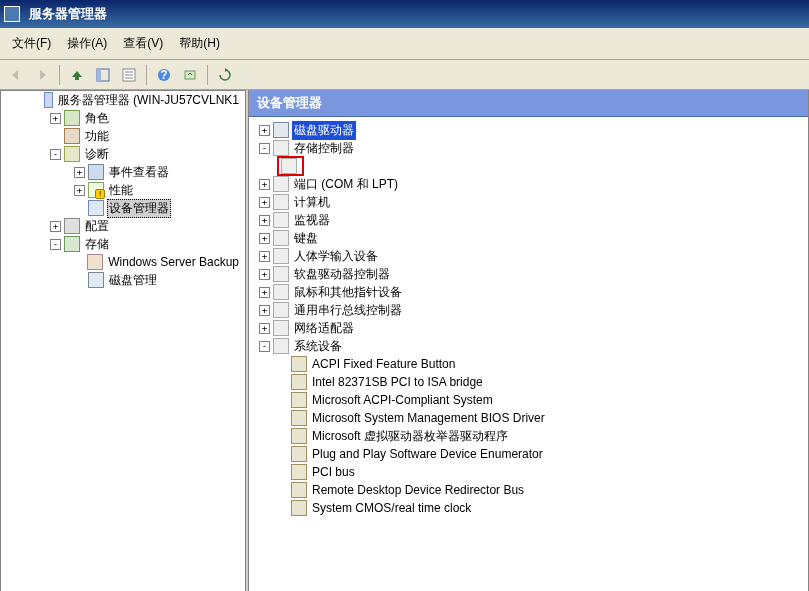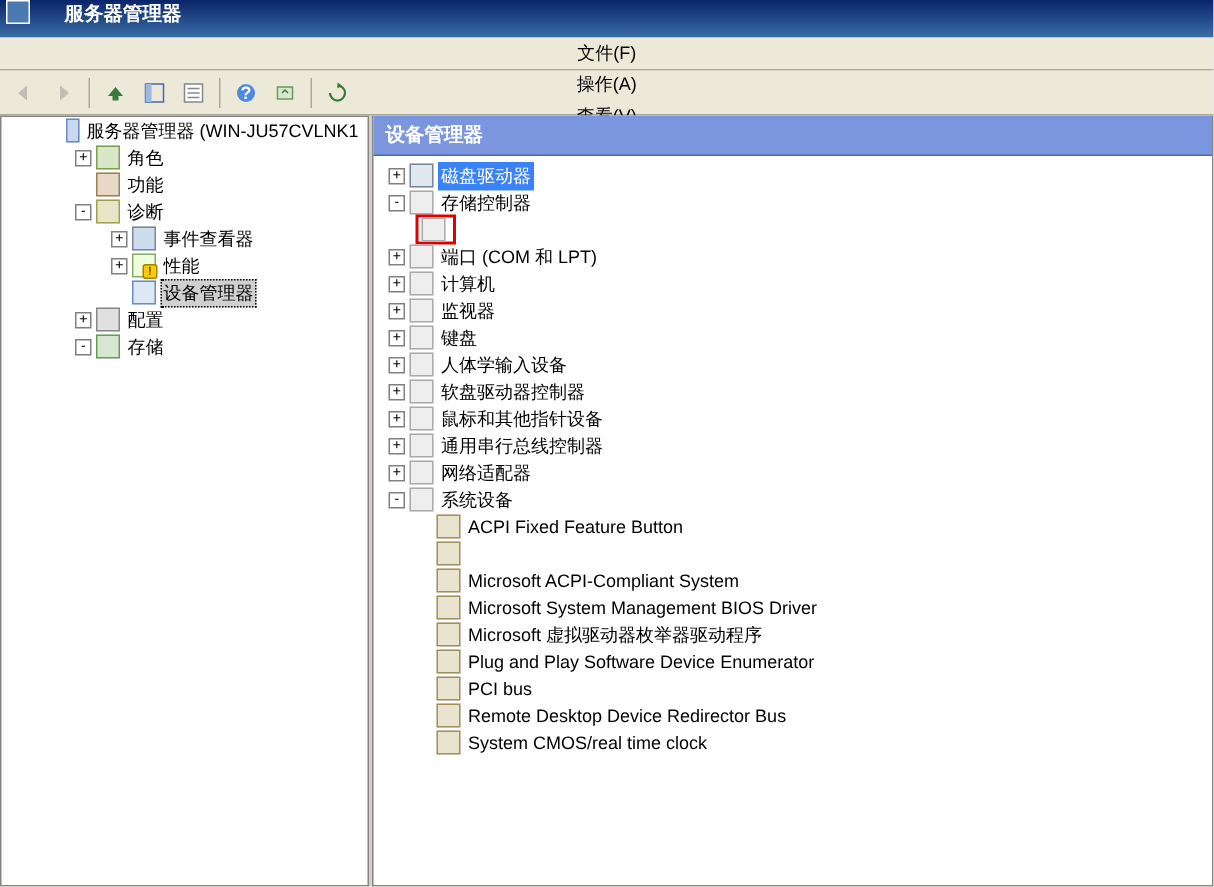--- a/index.html
+++ b/index.html
@@ -1,22 +1,22 @@
 <!DOCTYPE html>
 <html><head>
 <meta charset="utf-8">
 <style>
 * { margin: 0; padding: 0; box-sizing: border-box; font-family: "SimSun", "宋体", sans-serif; font-size: 12px; }
 body { background: #d4d0c8; width: 809px; height: 591px; overflow: hidden; }
 
-.titlebar { background: linear-gradient(to bottom, #0a246a, #3a6ea5); color: white; height: 25px; display: flex; padding: 0 4px; gap: 23px; }
+.titlebar { background: linear-gradient(to bottom, #0a246a, #3a6ea5); color: white; height: 25px; display: flex; align-items: center; padding: 14px 4px; gap: 9px; }
 .titlebar .app-icon { width: 16px; height: 16px; background: #4a7ab0; border: 1px solid #fff; display: inline-block; }
 .titlebar .title-text { font-weight: bold; font-size: 13px; }
 
-.menubar { background: #ece9d8; height: 22px; display: flex; align-items: center; padding: 0 4px; border-bottom: 1px solid #aca899; flex-direction: column; }
+.menubar { background: #ece9d8; height: 32px; display: flex; align-items: center; padding: 0 4px; border-bottom: 1px solid #aca899; }
 .menubar .menu-item { padding: 2px 8px; cursor: default; }
 
 .toolbar { background: #ece9d8; height: 30px; display: flex; align-items: center; padding: 0 4px; border-bottom: 1px solid #aca899; gap: 2px; }
 .toolbar .tb-btn { width: 24px; height: 24px; display: flex; align-items: center; justify-content: center; border: 1px solid transparent; }
 .toolbar .tb-btn.disabled { opacity: 0.4; }
 .toolbar .sep { width: 1px; height: 20px; background: #aca899; margin: 0 3px; }
 
 .content { display: flex; height: calc(100% - 77px); }
 
 .left-panel { width: 246px; background: white; border: 1px solid #848284; overflow: auto; padding-left: 39px; }
@@ -29,21 +29,21 @@
 .tree ul { list-style: none; padding-left: 0; }
 .tree-node { white-space: nowrap; }
 .tree-row { display: flex; align-items: center; height: 18px; padding-right: 4px; }
 .expander { width: 11px; height: 11px; border: 1px solid #808080; background: white; color: black; font-size: 9px; line-height: 9px; text-align: center; margin-right: 3px; cursor: pointer; font-family: monospace; }
 .expander.blank { border: none; background: transparent; }
 .indent { display: inline-block; margin-left:6px; }
 .indent2 { display: inline-block; width: 30px; }
 .node-icon { width: 16px; height: 16px; margin-right: 3px; display: inline-flex; align-items: center; justify-content: center; font-size: 11px; }
 .node-label { padding: 1px 2px; cursor: default; }
 .node-label.selected-left { background: #d0d0d0; border: 1px dotted #000; padding:0 1px;}
-.node-label.selected-right { background: #3b82f6; color: white; }
+.node-label.selected-right { background: #1d4ed8; color: white; }
 
 .highlighted-device { border: 2px solid #e00000; padding: 0px 2px; margin: 0px 0; display: inline-flex; align-items:center;}
 
 
 .ic-server{ background:#c9d8ef; border:1px solid #6a8ac0;}
 .ic-role{ background:#d7e7c8; border:1px solid #7aa050;}
 .ic-feature{ background:#e7d9c8; border:1px solid #a08050;}
 .ic-diag{ background:#e7e7c8; border:1px solid #a0a050;}
 .ic-event{ background:#cde; border:1px solid #789;}
 .ic-perf{ background:#efd; border:1px solid #8a6;}
@@ -196,20 +196,38 @@
             <span class="node-label">配置</span>
           </div>
             </li>
           <li class="tree-node">
               <div class="tree-row">
             <span class="indent"></span>
                 <span class="expander">-</span>
             <span class="node-icon ic-storage"></span>
             <span class="node-label">存储</span>
           </div>
+            <ul>
+              <li class="tree-node">
+                  <div class="tree-row">
+                <span class="indent2"></span>
+                    <span class="expander blank"></span>
+                <span class="node-icon ic-backup"></span>
+                <span class="node-label">Windows Server Backup</span>
+              </div>
+                </li>
+              <li class="tree-node">
+                  <div class="tree-row">
+                <span class="indent2"></span>
+                    <span class="expander blank"></span>
+                <span class="node-icon ic-disk"></span>
+                <span class="node-label">磁盘管理</span>
+              </div>
+                </li>
+            </ul>
           </li>
         </ul>
       </li>
     </ul>
   </div>
 
   <div class="right-panel">
     <div class="panel-header">设备管理器</div>
     <div class="panel-body">
       <ul class="tree" style="padding-left:10px;">
@@ -322,20 +340,21 @@
                 <div class="tree-row" style="margin-left:18px;">
     <span class="expander blank"></span>
     <span class="node-icon ic-chip"></span>
     <span class="node-label">ACPI Fixed Feature Button</span>
   </div>
               </li>
               <li class="tree-node">
                 <div class="tree-row" style="margin-left:18px;">
     <span class="expander blank"></span>
     <span class="node-icon ic-chip"></span>
+    <span class="node-label">Intel 82371SB PCI to ISA bridge</span>
   </div>
               </li>
               <li class="tree-node">
                 <div class="tree-row" style="margin-left:18px;">
     <span class="expander blank"></span>
     <span class="node-icon ic-chip"></span>
     <span class="node-label">Microsoft ACPI-Compliant System</span>
   </div>
               </li>
               <li class="tree-node">

